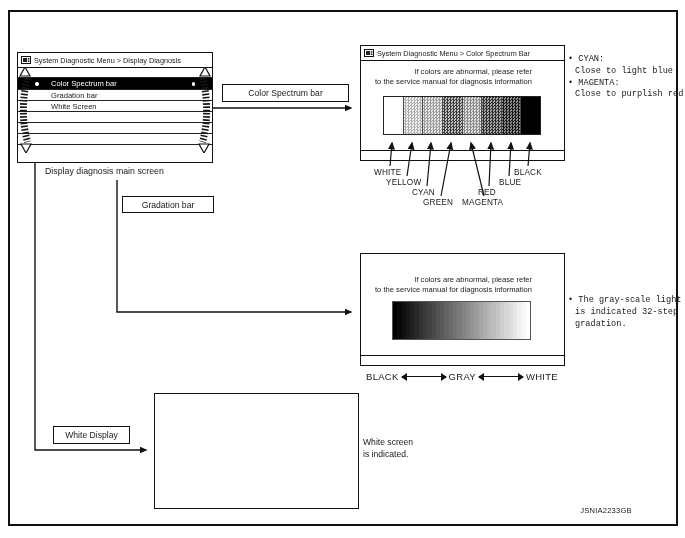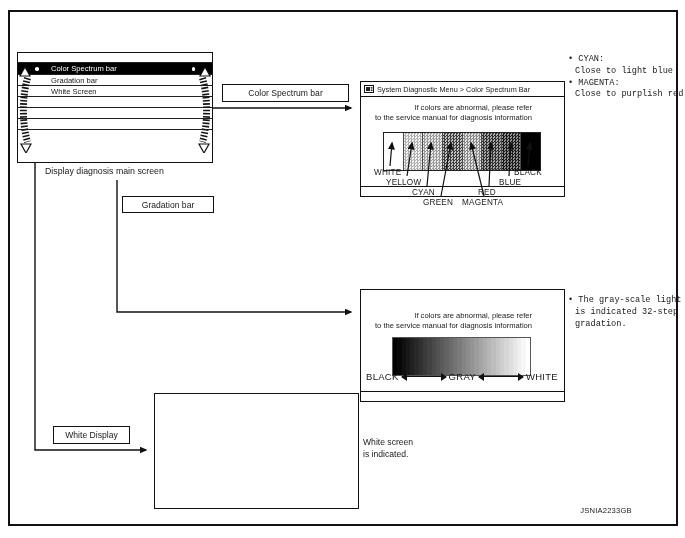--- a/index.html
+++ b/index.html
@@ -34,21 +34,21 @@
 
   
   .flowbox{border:1.3px solid #111;background:#fff;display:flex;align-items:center;justify-content:center;font-size:8.6px;box-sizing:border-box;white-space:nowrap;}
   .fb-spectrum{left:222px;top:84px;width:127px;height:18px;}
   .fb-gradation{left:122px;top:196px;width:92px;height:17px;}
   .fb-white{left:53px;top:426px;width:77px;height:18px;}
 
   .caption-main{left:45px;top:166px;font-size:8.8px;}
 
   
-  .panel{border:1.6px solid #111;background:#fff;box-sizing:border-box;margin-top:36px;}
+  .panel{border:1.6px solid #111;background:#fff;box-sizing:border-box;}
   .p-spectrum{left:360px;top:45px;width:205px;height:116px;}
   .p-gradation{left:360px;top:253px;width:205px;height:113px;}
   .p-title{height:14px;border-bottom:1.3px solid #111;display:flex;align-items:center;gap:3px;padding-left:3px;font-size:7.3px;white-space:nowrap;}
   .p-note{position:absolute;left:14px;top:21px;font-size:7.6px;line-height:10px;white-space:nowrap;text-align:right;}
   .p-bottomstrip{position:absolute;left:0;right:0;bottom:0;height:9px;border-top:1.3px solid #111;}
 
   .spectrum-bar{position:absolute;left:22px;top:50px;width:158px;height:39px;border:1.4px solid #222;display:flex;box-sizing:border-box;}
   .seg{flex:1;border-right:1px solid #4a4a4a;}
   .seg:last-child{border-right:none;}
 
@@ -83,20 +83,29 @@
   .white-caption{left:363px;top:436px;font-size:8.6px;line-height:12px;}
 
   .connectors{position:absolute;left:0;top:0;pointer-events:none;}
 </style>
 </head>
 <body>
 
 <div class="abs outer-border"></div>
 
 <div class="abs menu-panel">
+  <div class="mp-title">
+    <svg class="screen-icon" width="10" height="8" viewBox="0 0 10 8">
+      <rect x="0.5" y="0.5" width="9" height="7" fill="#fff" stroke="#111" stroke-width="1"></rect>
+      <rect x="2" y="2" width="4" height="4" fill="#222"></rect>
+      <rect x="6.8" y="2" width="1.6" height="1.6" fill="#222"></rect>
+      <rect x="6.8" y="4.4" width="1.6" height="1.6" fill="#222"></rect>
+    </svg>
+    <span>System Diagnostic Menu &gt; Display Diagnosis</span>
+  </div>
   <div class="mp-body">
     <div class="mp-spacer"></div>
     <div class="mp-hl">
       <span class="dot dot-l"></span>
       <span>Color Spectrum bar</span>
       <span class="dot dot-r"></span>
     </div>
     <div class="mp-row r11">
       <span>Gradation bar</span>
     </div>

